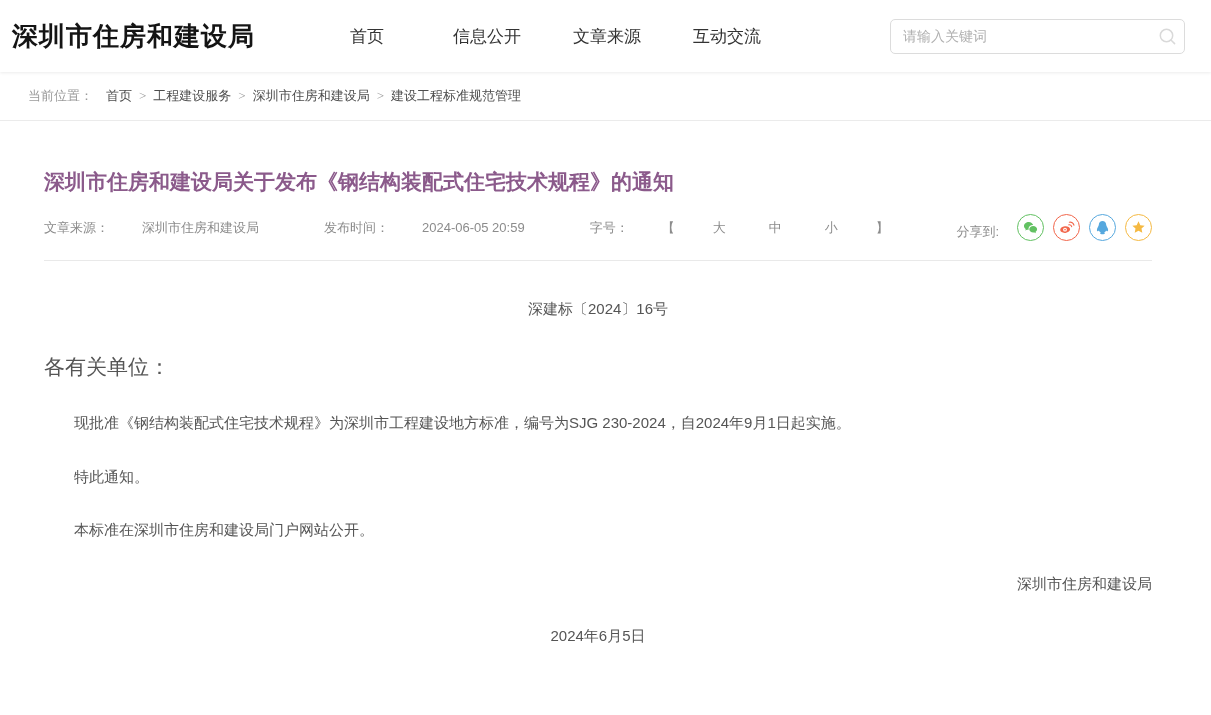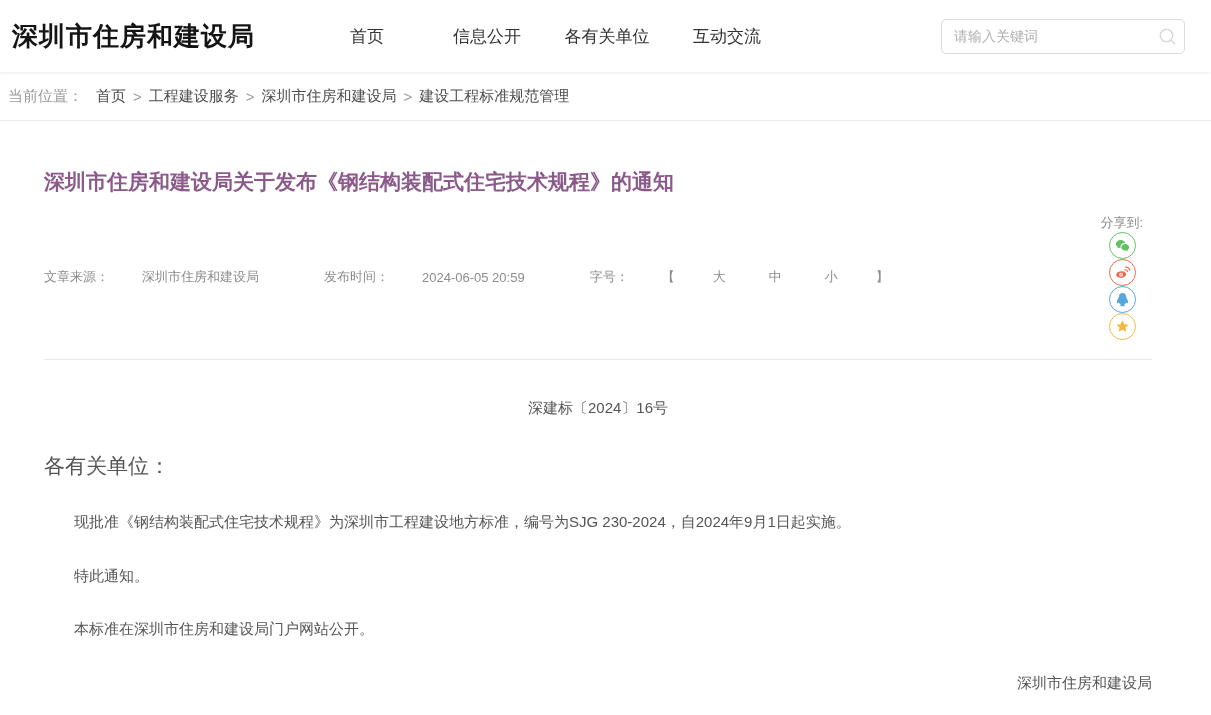--- a/index.html
+++ b/index.html
@@ -35,21 +35,21 @@
     width:120px;
     text-align:center;
     font-size:17px;
     color:#333;
     cursor:pointer;
     white-space:nowrap;
   }
   .search-wrap {
     margin-left:auto;
     margin-right:26px;
-    width:244px;
+    width:295px;
     height:35px;
     border:1px solid #dcdcdc;
     border-radius:5px;
     display:flex;
     align-items:center;
     background:#fff;
   }
   .search-input {
     flex:1;
     border:none;
@@ -65,25 +65,26 @@
     width:34px; height:33px;
     display:flex; align-items:center; justify-content:center;
     cursor:pointer;
   }
 
   
   .breadcrumb {
     height:49px;
     display:flex;
     align-items:center;
-    padding-left:8px;
-    font-size:15px;
+    padding-left:28px;
+    font-size:13px;
     color:#9a9a9a;
     border-bottom:1px solid #ebebeb;
     background:#fff;
+    font-family:Liberation Serif, serif;
   }
   .crumb-label { color:#9a9a9a; margin-right:8px; }
   .crumb { color:#4d4d4d; cursor:pointer; margin:0 5px; }
   .crumb-sep { color:#9a9a9a; margin:0 2px; }
 
   
   .content { margin:0 59px 0 44px; }
 
   .article-title {
     margin-top:46px;
@@ -99,21 +100,21 @@
     margin-top:18px;
     font-size:13px;
     color:#8c8c8c;
     gap:33px;
   }
   .meta-item { white-space:nowrap; }
   .meta-gap { margin-left:32px; }
   .fontsize-opt { margin:0 5px; cursor:pointer; color:#8c8c8c; }
   .bracket { color:#8c8c8c; }
 
-  .share { margin-left:auto; display:flex; align-items:flex-start;flex-direction:column; }
+  .share { margin-left:auto; display:flex; align-items:flex-end; }
   .share-label { margin-right:9px; color:#8c8c8c; white-space:nowrap; }
   .share-icon {
     width:27px; height:27px;
     border:1px solid;
     border-radius:50%;
     display:flex; align-items:center; justify-content:center;
     margin-left:9px;
     cursor:pointer;
     background:#fff;
   }
@@ -159,21 +160,21 @@
 </style>
 </head>
 <body>
 
 <div class="header">
   <div class="logo">深圳市住房和建设局</div>
 
   <div class="nav">
     <div class="nav-item">首页</div>
     <div class="nav-item">信息公开</div>
-    <div class="nav-item">各有关单位</div>
+    <div class="nav-item">文章来源</div>
     <div class="nav-item">互动交流</div>
   </div>
 
   <div class="search-wrap">
     <input class="search-input" type="text" placeholder="请输入关键词" style="">
     <div class="search-btn">
       <svg width="20" height="20" viewBox="0 0 20 20">
         <circle cx="9.5" cy="9.5" r="6.2" fill="none" stroke="#d9d9d9" stroke-width="1.5"></circle>
         <line x1="14.2" y1="14.2" x2="17.6" y2="17.6" stroke="#d9d9d9" stroke-width="1.5" stroke-linecap="round"></line>
       </svg>

